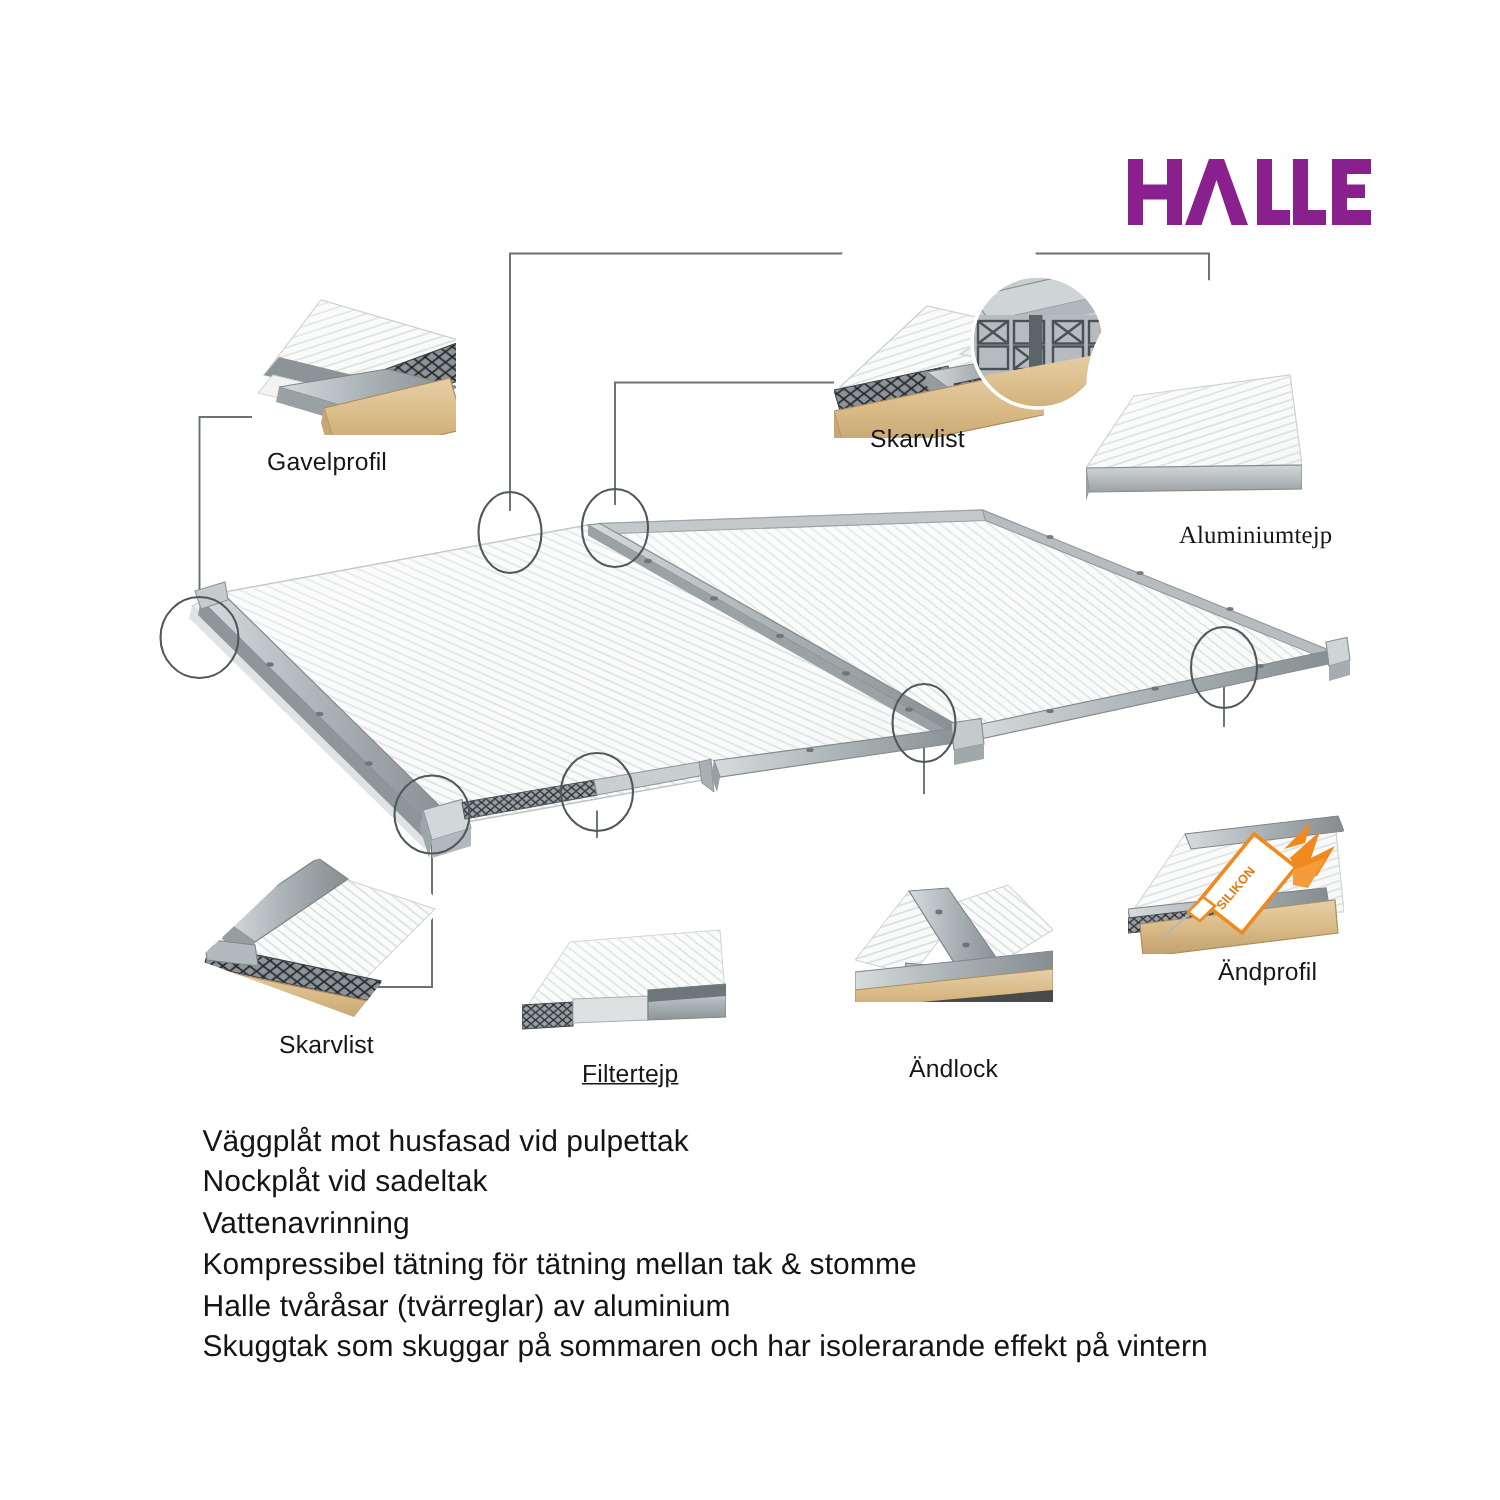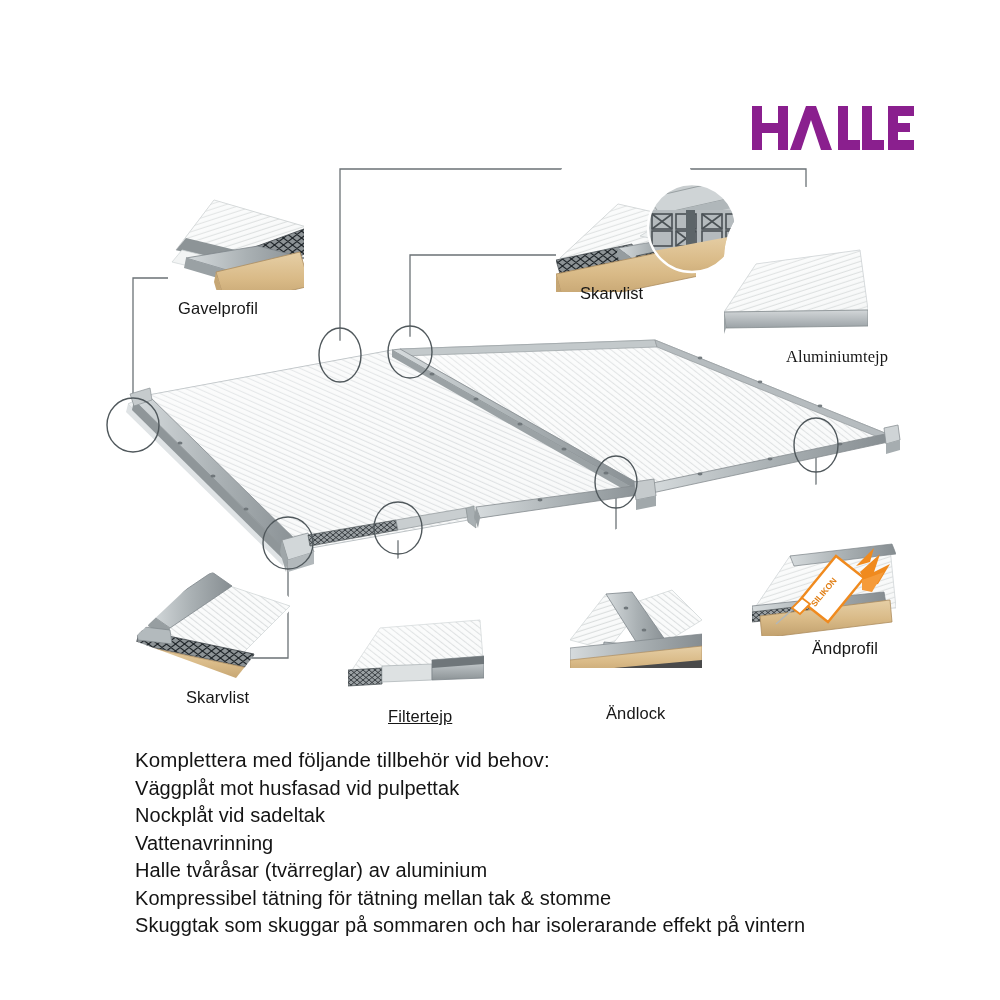--- a/index.html
+++ b/index.html
@@ -432,22 +432,21 @@
 
   <div class="label" style="left:178px; top:299px;">Gavelprofil</div>
   <div class="label" style="left:580px; top:284px;">Skarvlist</div>
   <div class="label" style="left:786px; top:347px;font-family:Liberation Serif, serif;">Aluminiumtejp</div>
   <div class="label" style="left:186px; top:688px;">Skarvlist</div>
   <div class="label" style="left:388px; top:707px;text-decoration:underline;">Filtertejp</div>
   <div class="label" style="left:606px; top:704px;">Ändlock</div>
   <div class="label" style="left:812px; top:639px;">Ändprofil</div>
 
   <div id="notes">
-    <div class="note-head">Komplettera med följande tillbehör vid behov:</div>
     <div class="note-line">Väggplåt mot husfasad vid pulpettak</div>
     <div class="note-line">Nockplåt vid sadeltak</div>
     <div class="note-line">Vattenavrinning</div>
+    <div class="note-line">Kompressibel tätning för tätning mellan tak &amp; stomme</div>
     <div class="note-line">Halle tvåråsar (tvärreglar) av aluminium</div>
-    <div class="note-line">Kompressibel tätning för tätning mellan tak &amp; stomme</div>
     <div class="note-line">Skuggtak som skuggar på sommaren och har isolerarande effekt på vintern</div>
   </div>
 
 </div>
 
 </body></html>

